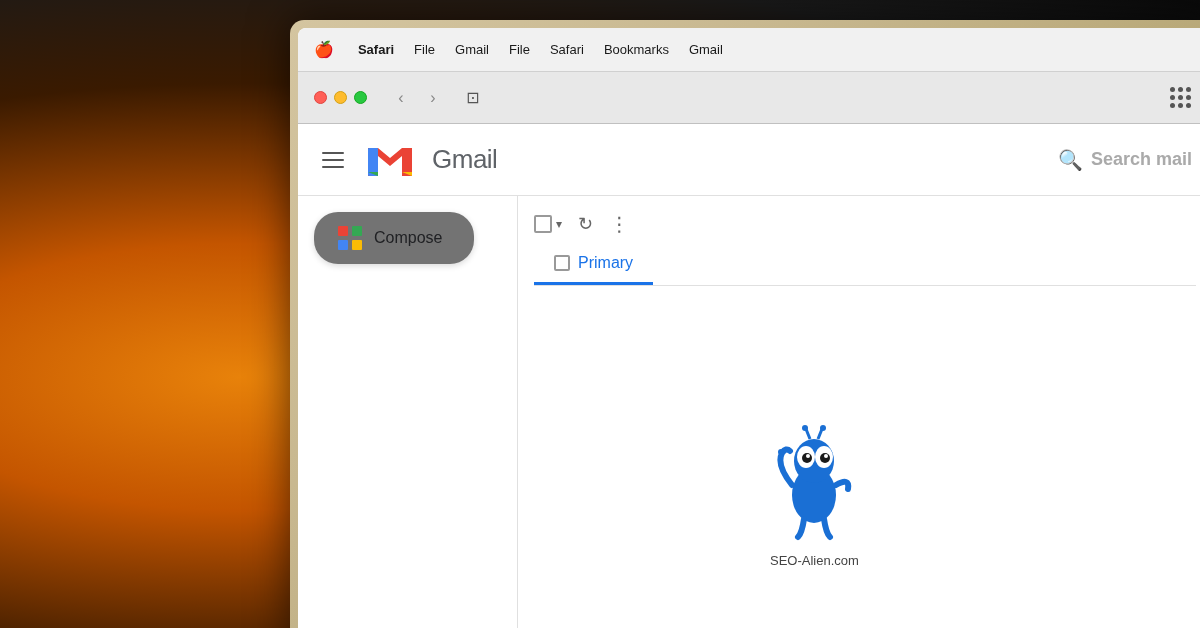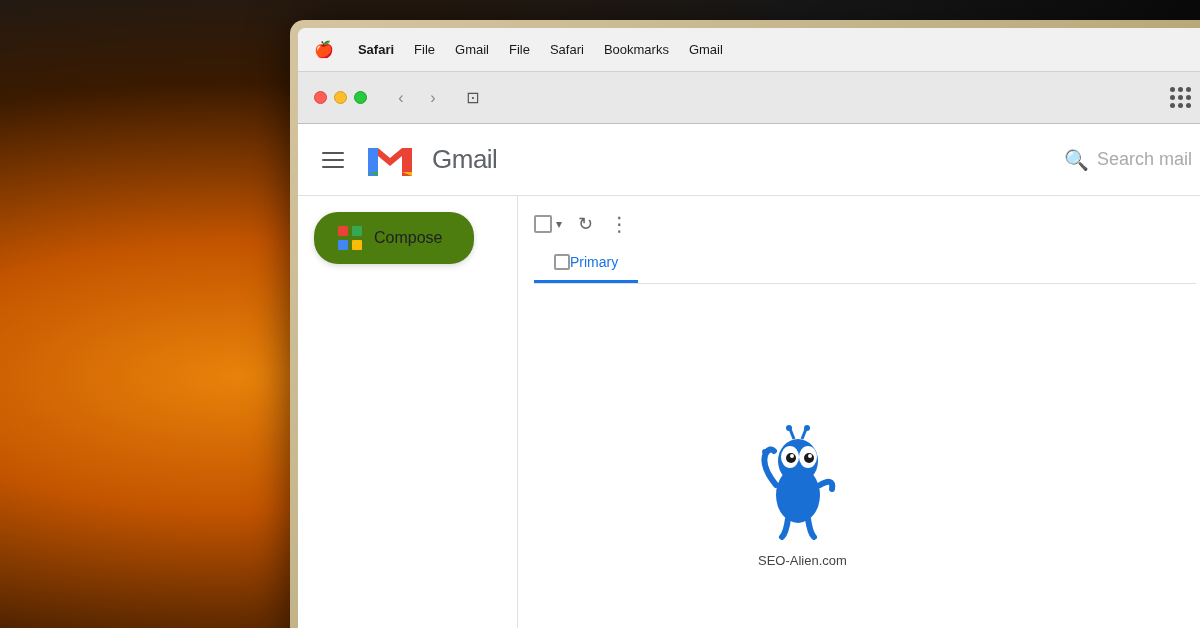--- a/index.html
+++ b/index.html
@@ -211,21 +211,21 @@
     }
 
     .search-icon {
       font-size: 20px;
       color: #5f6368;
     }
 
     .search-placeholder {
       font-size: 18px;
       color: #aaa;
-      font-weight: 400;
+      font-weight: 700;
     }
 
     
     .gmail-body {
       display: flex;
       flex: 1;
     }
 
     
     .gmail-sidebar {
@@ -236,21 +236,21 @@
 
     
     .compose-btn-area {
       padding: 0 16px 16px;
     }
 
     .compose-btn {
       display: flex;
       align-items: center;
       gap: 12px;
-      background: #4d7c0f;
+      background: #737373;
       border: none;
       border-radius: 24px;
       padding: 14px 24px;
       cursor: pointer;
       box-shadow: 0 2px 6px rgba(0,0,0,0.15);
       width: 160px;
     }
 
     .compose-text {
       font-size: 16px;
@@ -306,22 +306,23 @@
     
     .gmail-tabs {
       display: flex;
       border-bottom: 1px solid #e0e0e0;
       margin-top: 8px;
     }
 
     .gmail-tab {
       display: flex;
       align-items: center;
+      gap: 8px;
       padding: 10px 20px;
-      font-size: 14px;
+      font-size: 16px;
       color: #5f6368;
       cursor: pointer;
       border-bottom: 3px solid transparent;
       justify-content: space-between;
     }
 
     .gmail-tab.active {
       color: #1a73e8;
       border-bottom: 3px solid #1a73e8;
     }
@@ -448,21 +449,21 @@
 
             <div class="gmail-tabs">
               <div class="gmail-tab active">
                 <div class="tab-checkbox"></div>
                 <span>Primary</span>
               </div>
             </div>
           </div>
         </div>
 
-        <div style="position: absolute; bottom: 80px; left: 460px; text-align: left; z-index: 10;">
+        <div style="position: absolute; bottom: 80px; left: 472px; text-align: center; z-index: 10;">
           
           <svg width="80" height="120" viewBox="0 0 80 120">
 
             <ellipse cx="40" cy="70" rx="22" ry="28" fill="#1a6fd4"></ellipse>
 
             <ellipse cx="40" cy="36" rx="20" ry="22" fill="#1a6fd4"></ellipse>
 
             <ellipse cx="32" cy="32" rx="9" ry="11" fill="white"></ellipse>
             <ellipse cx="50" cy="32" rx="9" ry="11" fill="white"></ellipse>
             <circle cx="33" cy="33" r="5" fill="#1a1a1a"></circle>

